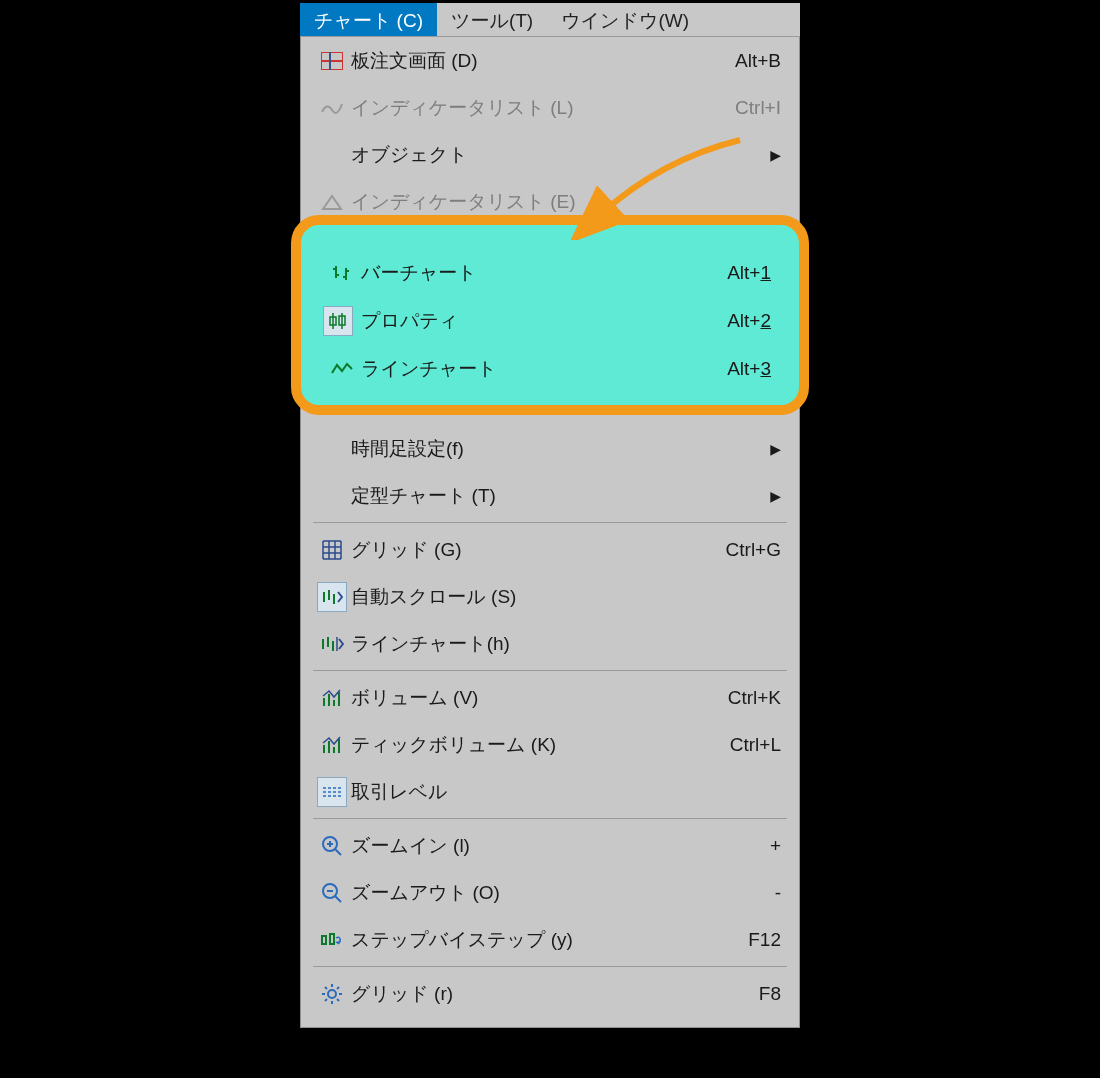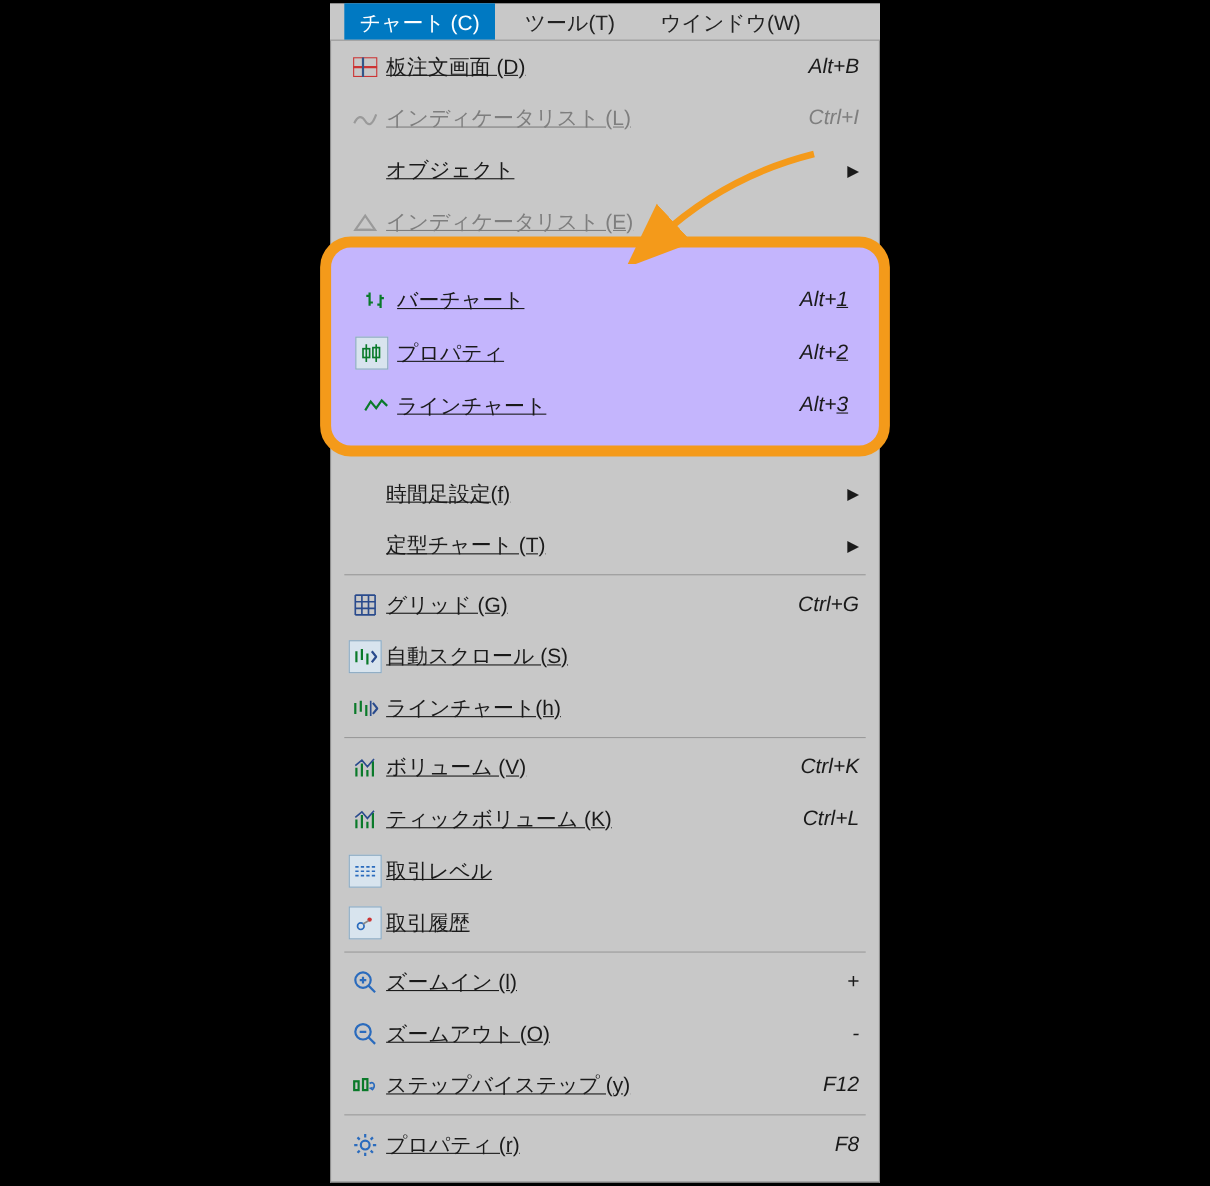--- a/index.html
+++ b/index.html
@@ -18,21 +18,20 @@
     display: flex;
     background: #c8c8c8;
     height: 34px;
     border-bottom: 1px solid #9a9a9a;
     width: 500px;
   }
   .menubar-item {
     padding: 5px 14px;
     color: #222;
     cursor: default;
-    margin-left: 13px;
   }
   .menubar-item.active {
     background: #0079c2;
     color: #fff;
   }
   .dropdown {
     position: absolute;
     top: 37px;
     left: 300px;
     width: 500px;
@@ -49,25 +48,23 @@
   }
   .menu-row .icon-slot {
     width: 38px;
     display: flex;
     justify-content: center;
     align-items: center;
   }
   .menu-row .label {
     flex: 1;
     color: #1a1a1a;
-    text-decoration: underline;
   }
   .menu-row .shortcut {
     color: #1a1a1a;
-    font-style: italic;
   }
   .menu-row.disabled .label,
   .menu-row.disabled .shortcut,
   .menu-row.disabled .icon-slot {
     color: #7e7e7e;
   }
   .menu-row .arrow {
     color: #1a1a1a;
     font-size: 14px;
   }
@@ -77,21 +74,21 @@
     margin: 3px 12px 3px 12px;
   }
   .highlight-box {
     position: absolute;
     top: 215px;
     left: 291px;
     width: 518px;
     height: 200px;
     border: 10px solid #f49a1a;
     border-radius: 28px;
-    background: #c4b5fd;
+    background: #5eead4;
     z-index: 5;
     padding: 24px 10px;
   }
   .highlight-box .menu-row {
     height: 48px;
   }
   .highlight-box .menu-row .label,
   .highlight-box .menu-row .shortcut {
     color: #1a1a1a;
   }
@@ -280,32 +277,20 @@
               <line x1="2" y1="5" x2="20" y2="5"></line>
               <line x1="2" y1="9" x2="20" y2="9"></line>
               <line x1="2" y1="13" x2="20" y2="13"></line>
             </g>
           </svg>
         </span>
     </span>
     <span class="label">取引レベル</span>
   </div>
 
-  <div class="menu-row">
-    <span class="icon-slot">
-      <span class="icon-box">
-          <svg width="22" height="20">
-            <circle cx="7" cy="13" r="3" fill="none" stroke="#2a6bbd" stroke-width="1.5"></circle>
-            <circle cx="15" cy="7" r="2" fill="#c33"></circle>
-            <path d="M9 11 L14 8" stroke="#888" stroke-width="1.5"></path>
-          </svg>
-        </span>
-    </span>
-    <span class="label">取引履歴</span>
-  </div>
 
   <div class="separator"></div>
 
   <div class="menu-row">
     <span class="icon-slot">
       <svg width="22" height="22">
           <circle cx="9" cy="9" r="7" fill="none" stroke="#2a6bbd" stroke-width="2"></circle>
           <line x1="14" y1="14" x2="20" y2="20" stroke="#2a6bbd" stroke-width="2"></line>
           <line x1="6" y1="9" x2="12" y2="9" stroke="#2a6bbd" stroke-width="2"></line>
           <line x1="9" y1="6" x2="9" y2="12" stroke="#2a6bbd" stroke-width="2"></line>
@@ -353,21 +338,21 @@
             <line x1="11" y1="18" x2="11" y2="21"></line>
             <line x1="1" y1="11" x2="4" y2="11"></line>
             <line x1="18" y1="11" x2="21" y2="11"></line>
             <line x1="4" y1="4" x2="6" y2="6"></line>
             <line x1="16" y1="16" x2="18" y2="18"></line>
             <line x1="4" y1="18" x2="6" y2="16"></line>
             <line x1="16" y1="6" x2="18" y2="4"></line>
           </g>
         </svg>
     </span>
-    <span class="label">プロパティ (r)</span>
+    <span class="label">グリッド (r)</span>
     <span class="shortcut">F8</span>
   </div>
 
 </div>
 
 <div class="highlight-box">
 
   <div class="menu-row">
     <span class="icon-slot">
       <svg width="22" height="20">

